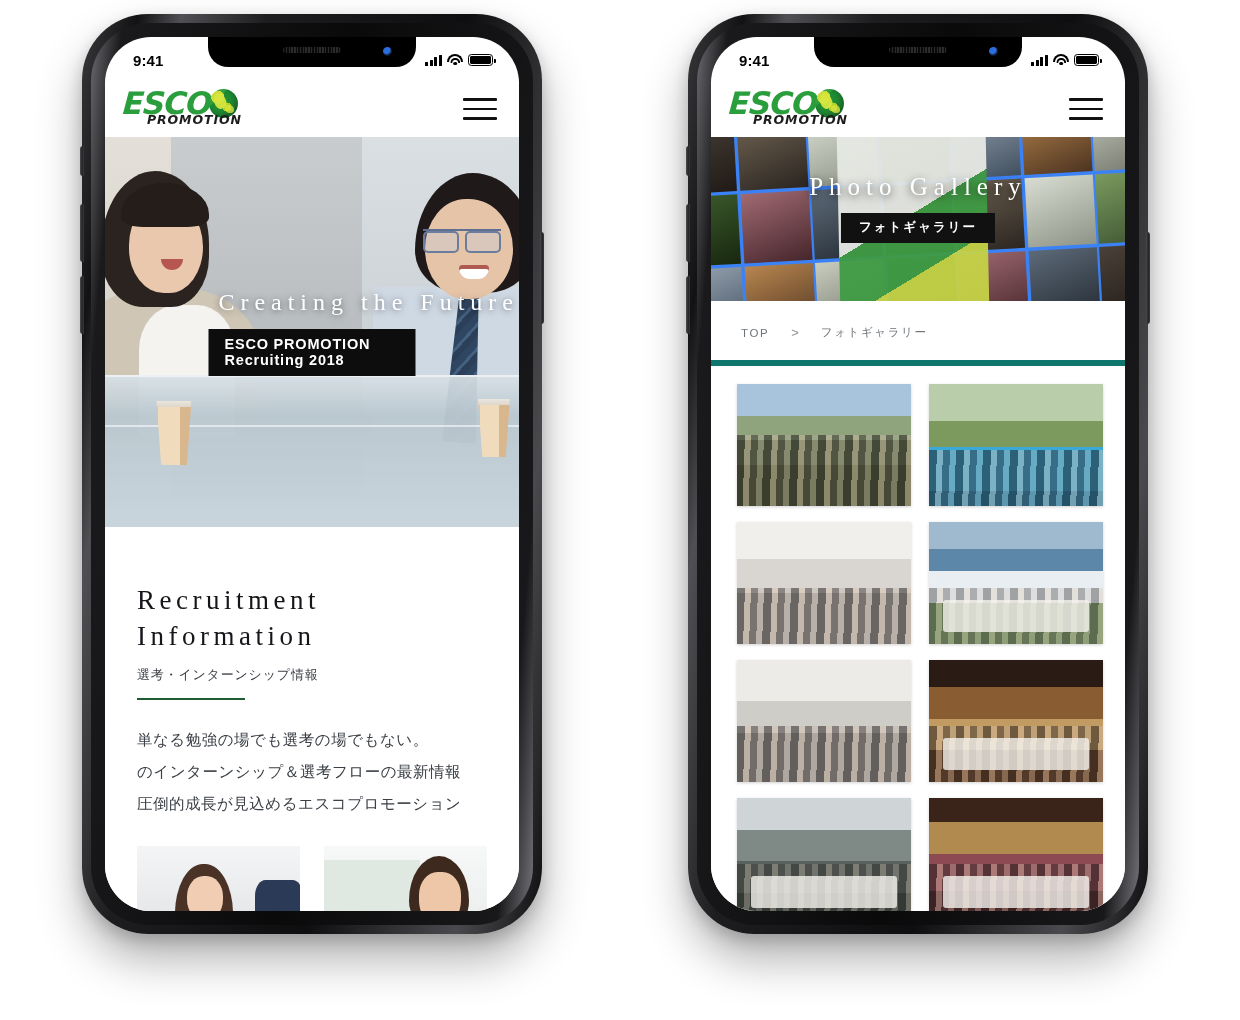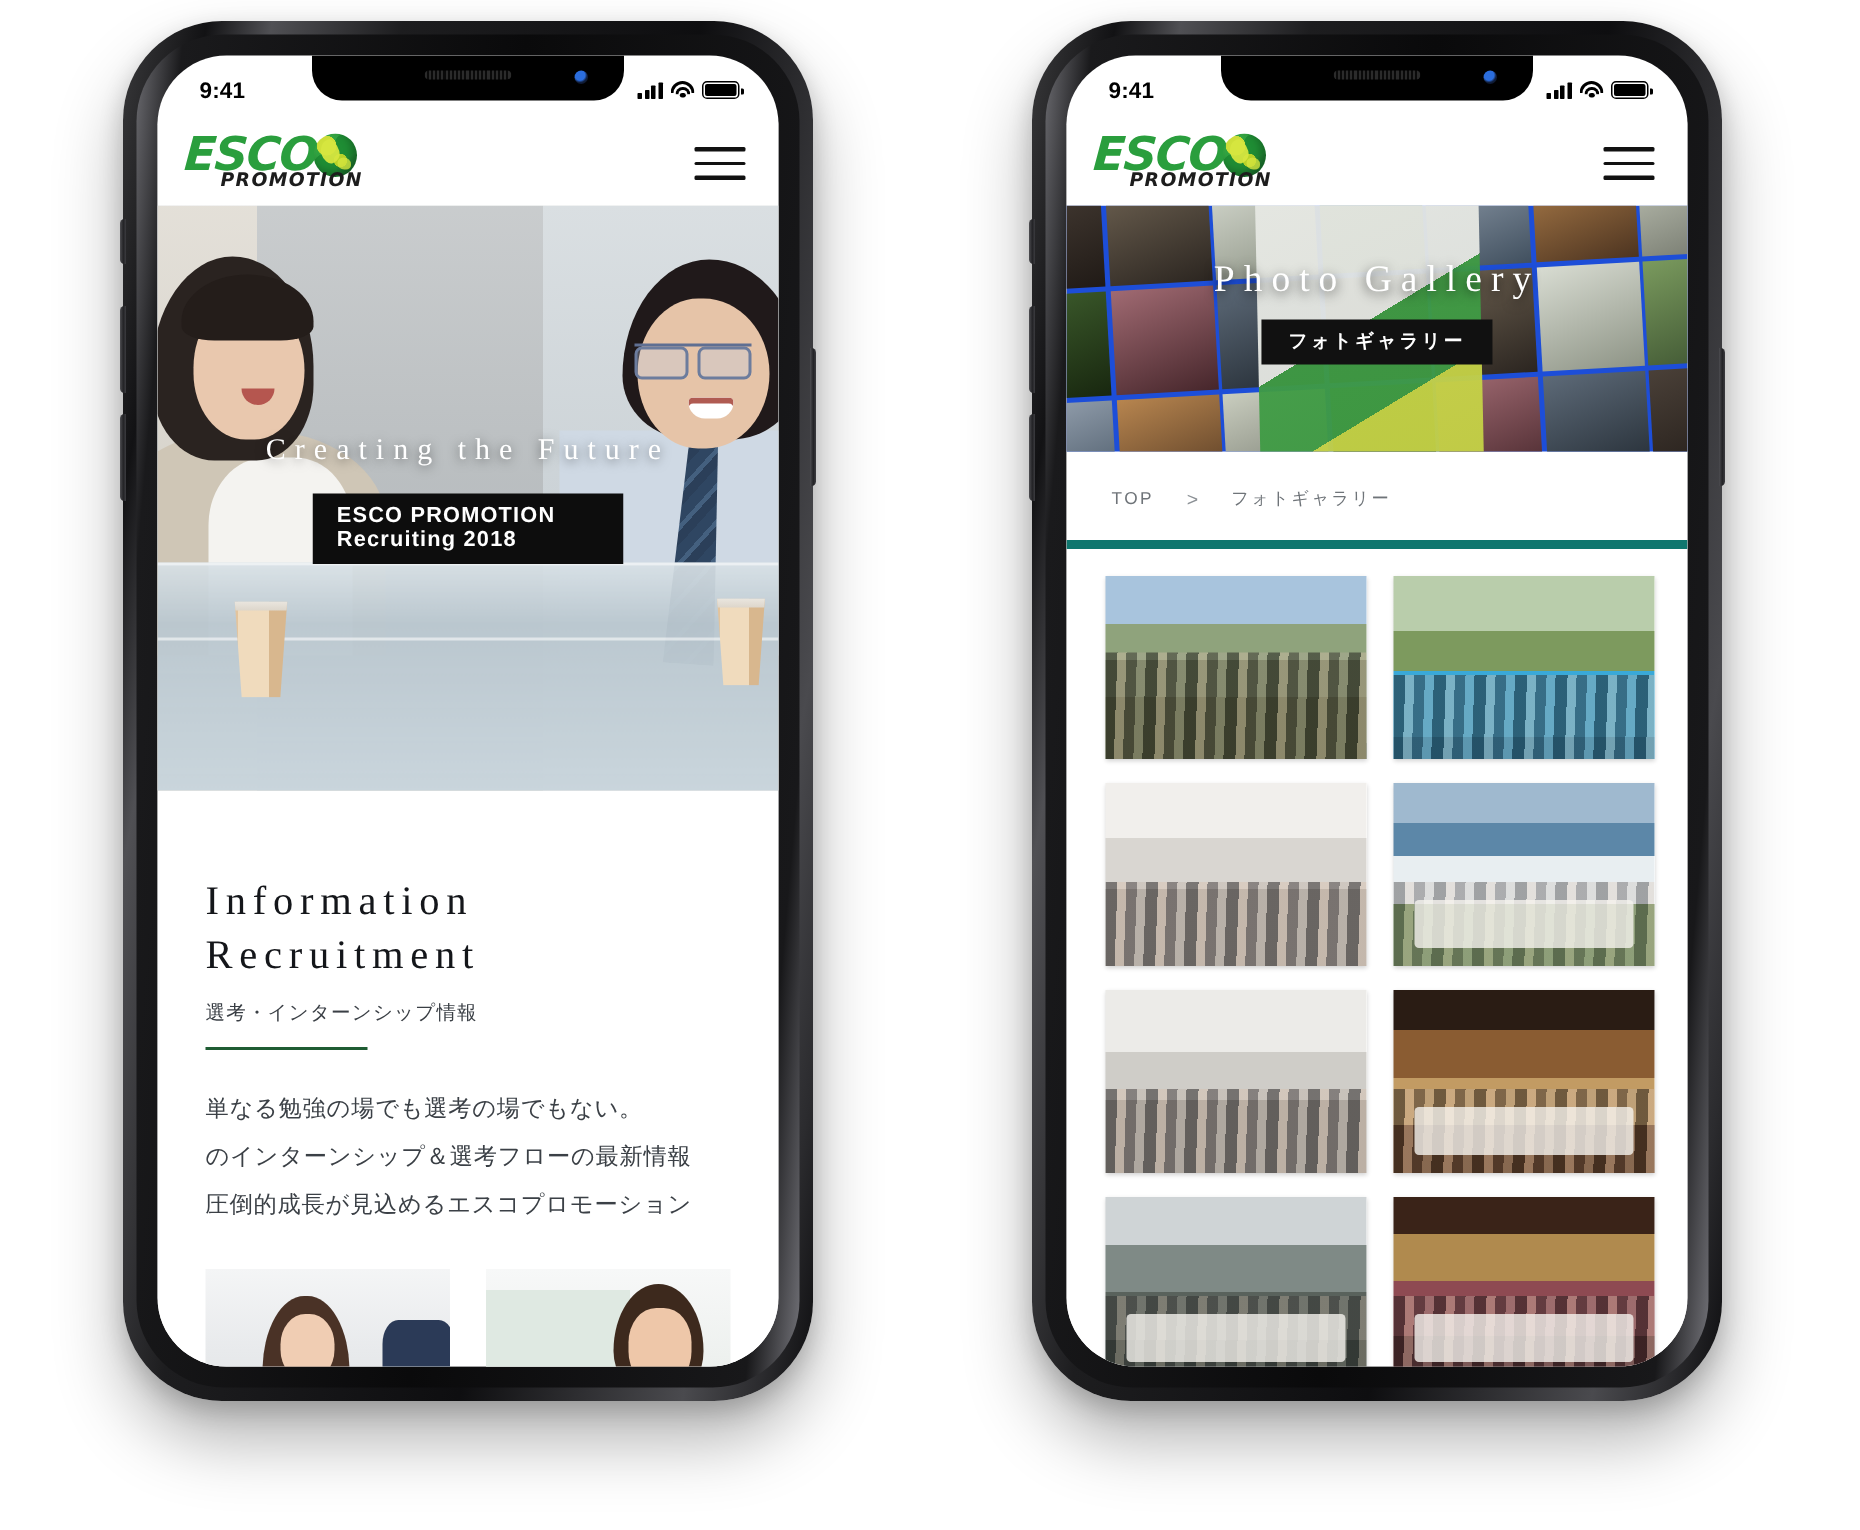--- a/index.html
+++ b/index.html
@@ -171,23 +171,23 @@
   .hero-table::after { content:""; position:absolute; left:0; top:48px; width:100%; height:2px; background:rgba(255,255,255,.55); }
   .cup { position:absolute; bottom:62px; width:46px; height:64px;
          background: linear-gradient(90deg,#e3c49d 0 16%,#f0dbbd 16% 62%,#d8b78e 62% 100%);
          clip-path: polygon(12% 0,88% 0,78% 100%,22% 100%); }
   .cup::before { content:""; position:absolute; left:-4px; top:-8px; width:54px; height:14px; border-radius:7px;
          background: linear-gradient(180deg,#fbfbf9,#ddd6cb); }
   .cup-1 { left: 46px; }
   .cup-2 { right: 4px; bottom: 70px; width:42px; height:58px; }
 
   .hero-title {
-    position: absolute; left: 0; right: 0; top: 152px; text-align: center; z-index: 10;
+    position: absolute; left: 0; right: 0; top: 152px; text-align: right; z-index: 10;
     font-family: "Liberation Serif", serif;
-    font-size: 20px; color: #ffffff; letter-spacing: 6px;
+    font-size: 24px; color: #ffffff; letter-spacing: 6px;
     text-shadow: 0 1px 7px rgba(0,0,0,.55);
   }
   .hero-badge {
     position: absolute; left: 50%; transform: translateX(-50%); top: 192px; z-index: 10;
     background: #0d0d0d; color: #fff;
     font-size: 14.5px; font-weight: bold; letter-spacing: .8px;
     padding: 7px 16px 8px;
   }
 
   .section { padding: 56px 32px 0; }
@@ -207,21 +207,21 @@
   .th-a .th-hair { left:38px; top:18px; width:58px; height:86px; border-radius:48% 48% 34% 34% / 58% 58% 42% 42%; }
   .th-a .th-face { position:absolute; left:50px; top:30px; width:36px; height:44px; background:#f0cdb3; border-radius:46%; }
   .th-a .th-sh   { position:absolute; left:118px; top:34px; width:48px; height:72px; background:#2b3a57; border-radius:22% 22% 0 0; }
   .th-b .th-hair { right:18px; top:10px; width:60px; height:72px; border-radius:50% 50% 30% 36% / 62% 62% 38% 38%; background:#3d291d; }
   .th-b .th-face { position:absolute; right:26px; top:26px; width:42px; height:52px; background:#eec7a9; border-radius:44%; }
   .th-b .th-wall { position:absolute; left:0; top:14px; width:96px; height:90px; background:#dfe9e2; }
 
   
   .p2-body { position:absolute; left:0; top:100px; width:414px; height:774px; background:#fff; }
 
-  .gal-banner { position:relative; width: 414px; height: 164px; overflow:hidden; background:#1d4ed8; }
+  .gal-banner { position:relative; width: 414px; height: 164px; overflow:hidden; background:#3b82f6; }
   .collage { position:absolute; inset:-14px; display:grid;
              grid-template-columns: repeat(7,1fr); grid-template-rows: repeat(3,1fr);
              gap: 2.5px; transform: rotate(-3.2deg) scale(1.12); }
   .collage div { background-size: 160% 160%; }
   .gal-title {
     position:absolute; left:0; right:0; top:36px; text-align:center; z-index:6;
     font-family: "Liberation Serif", serif;
     font-size: 25px; color:#fff; letter-spacing: 6px;
     text-shadow: 0 2px 8px rgba(0,0,0,.75);
   }
@@ -326,22 +326,22 @@
             <div class="hero-table"></div>
             <div class="cup cup-1"></div>
             <div class="cup cup-2"></div>
 
             <div class="hero-title">Creating the Future</div>
             <div class="hero-badge">ESCO PROMOTION Recruiting 2018</div>
           </div>
 
           <div class="section">
             <div class="sec-title">
+              <div>Recruitment</div>
               <div>Information</div>
-              <div>Recruitment</div>
             </div>
             <div class="sec-sub">選考・インターンシップ情報</div>
             <div class="sec-rule"></div>
             <div class="sec-lead">
               <div>単なる勉強の場でも選考の場でもない。</div>
               <div>のインターンシップ＆選考フローの最新情報</div>
               <div>圧倒的成長が見込めるエスコプロモーション</div>
             </div>
           </div>
 

